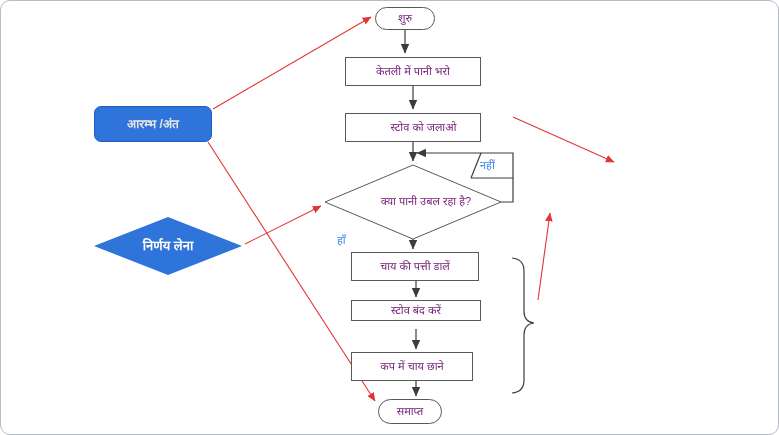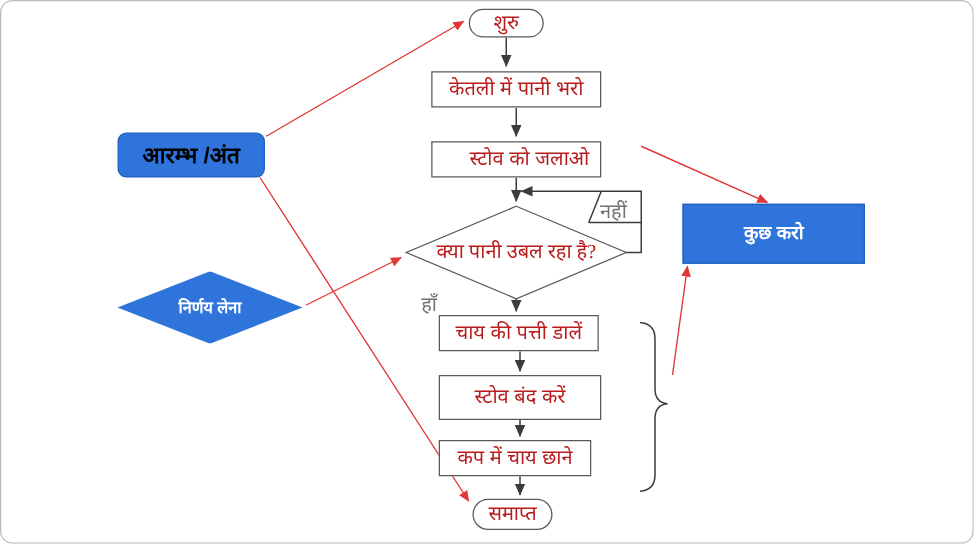--- a/index.html
+++ b/index.html
@@ -14,32 +14,32 @@
     background: #ffffff;
     border: 1.5px solid #b7bcc3;
     border-radius: 10px;
     overflow: hidden;
   }
   .layer { position: absolute; left: 0; top: 0; width: 779px; height: 435px; }
   .node {
     position: absolute;
     display: flex; align-items: center; justify-content: center;
     text-align: center;
-    font-size: 16px; color: #b91c1c; line-height: 1.25;
+    font-size: 11px; color: #701a75; line-height: 1.25;
     white-space: nowrap;
   }
   .shape-rect { background: #fff; border: 1px solid #595959; }
   .shape-oval { background: #fff; border: 1px solid #595959; border-radius: 14px; }
   .plain-text { background: transparent; border: none; white-space: normal; }
   .flow-label {
-    position: absolute; font-size: 16px; color: #737373;
+    position: absolute; font-size: 11px; color: #3b82f6;
   }
   .blue-round-rect {
     background: var(--annotation-blue, #2e74da);
-    color: #000000; font-weight: bold; font-size: 18px;
+    color: #e5e5e5; font-weight: bold; font-size: 12px;
     border-radius: 7px;
     border: 1px solid #1f5fc0;
   }
   .blue-diamond {
     background: var(--annotation-blue, #2e74da);
     color: #fff; font-weight: bold; font-size: 13px;
     clip-path: polygon(50% 0, 100% 50%, 50% 100%, 0 50%);
     white-space: normal;
     padding: 0 42px;
   }
@@ -94,33 +94,32 @@
       <path class="red-line" marker-end="url(#mRed)" d="M537,299 L549,212"></path>
     </g>
   </svg>
 
   <div class="node shape-oval" style="left:374px; top:6px; width:60px; height:23px;">शुरु</div>
 
   <div class="node shape-rect" style="left:344px; top:56px; width:136px; height:29px;">केतली में पानी भरो</div>
 
   <div class="node shape-rect" style="left:344px; top:112px; width:136px; height:29px;padding-left:21px;">स्टोव को जलाओ</div>
 
-  <div class="node plain-text" style="left:347px; top:179px; width:130px; height:44px;font-family:Liberation Serif, serif;">क्या पानी उबल रहा है?</div>
+  <div class="node plain-text" style="left:360px; top:179px; width:130px; height:44px;">क्या पानी उबल रहा है?</div>
 
   <div class="flow-label" style="left:479px; top:156px;">नहीं</div>
 
   <div class="flow-label" style="left:336px; top:231px;">हाँ</div>
 
   <div class="node shape-rect" style="left:350px; top:251px; width:128px; height:29px;">चाय की पत्ती डालें</div>
 
-  <div class="node shape-rect" style="left:350px; top:299px; width:130px; height:36px;">स्टोव बंद करें</div>
+  <div class="node shape-rect" style="left:350px; top:299px; width:130px; height:21px;">स्टोव बंद करें</div>
 
   <div class="node shape-rect" style="left:350px; top:351px; width:122px; height:29px;">कप में चाय छाने</div>
 
   <div class="node shape-oval" style="left:377px; top:398px; width:64px; height:25px;">समाप्त</div>
 
   <div class="node blue-round-rect" style="left:93px; top:105px; width:118px; height:36px;">आरम्भ /अंत</div>
 
   <div class="node blue-diamond" style="left:93px; top:216px; width:148px; height:58px;">निर्णय लेना</div>
 
-  <div class="node blue-box" style="left:545px; top:162px; width:146px; height:48px;">कुछ करो</div>
 
 </div>
 
 </body></html>

